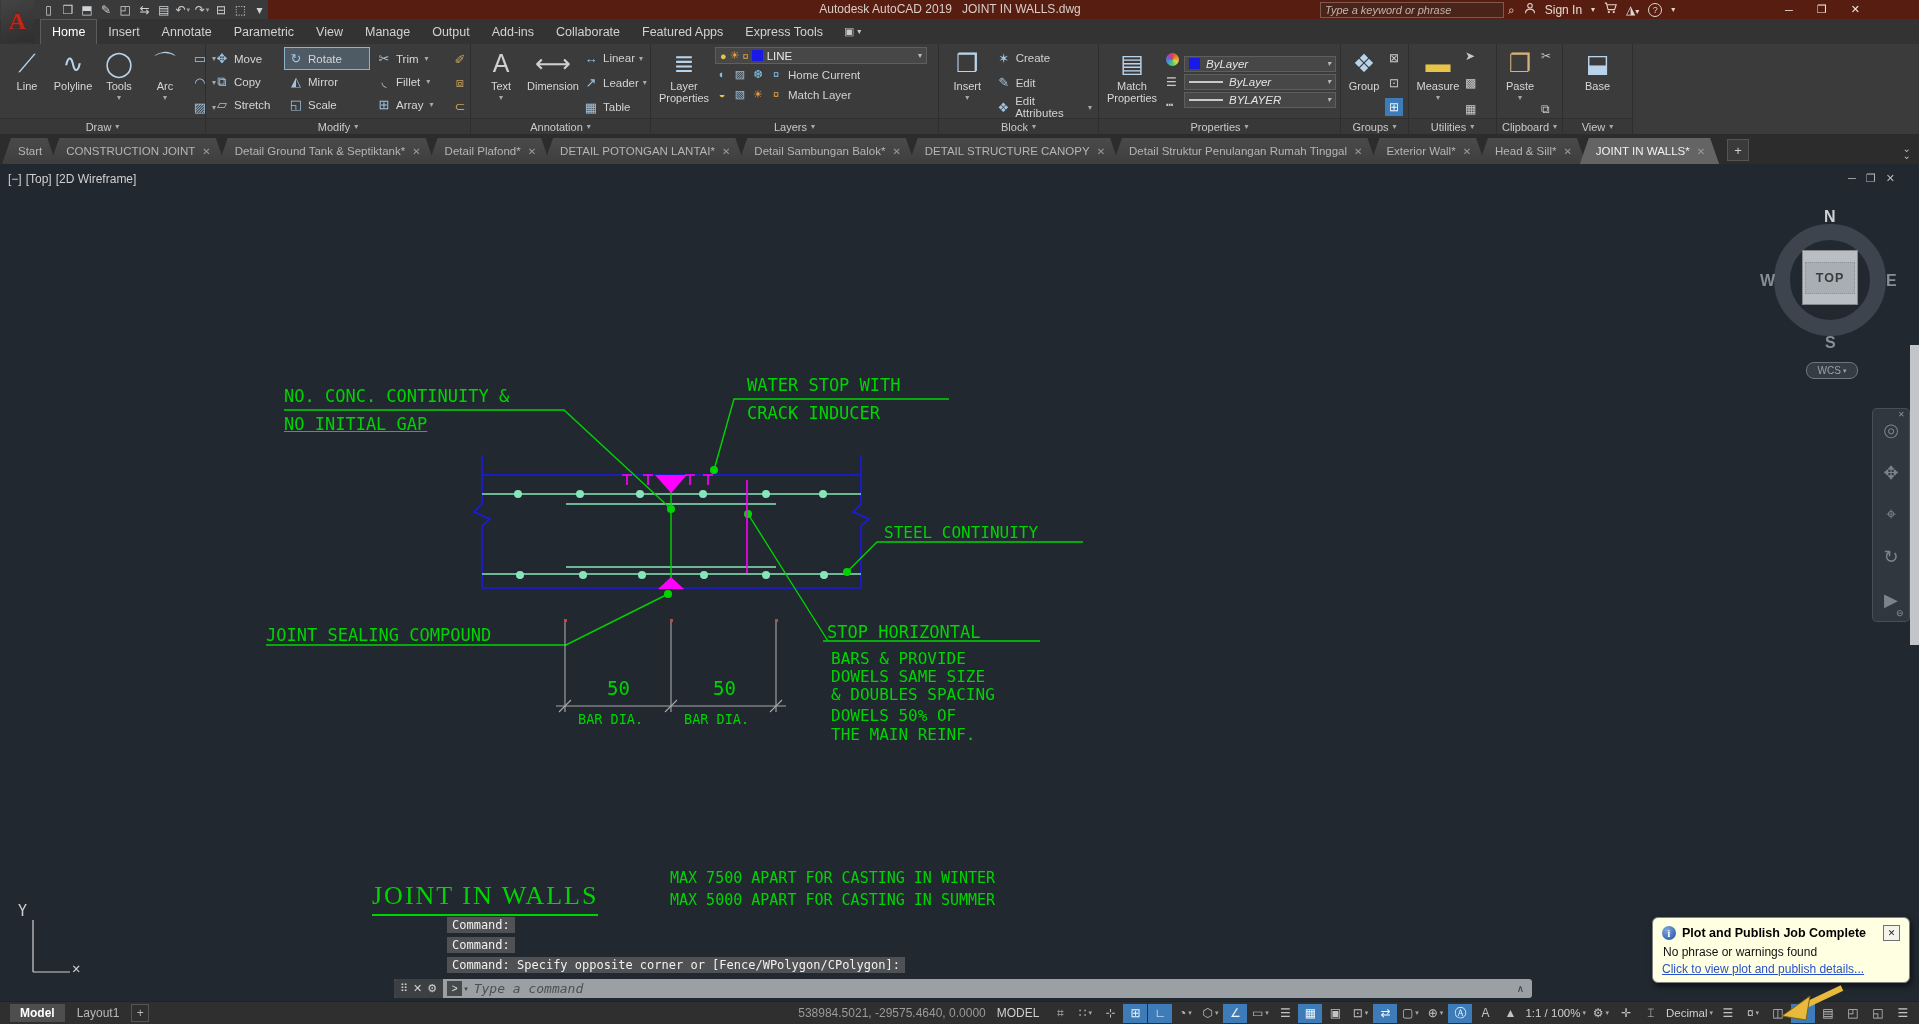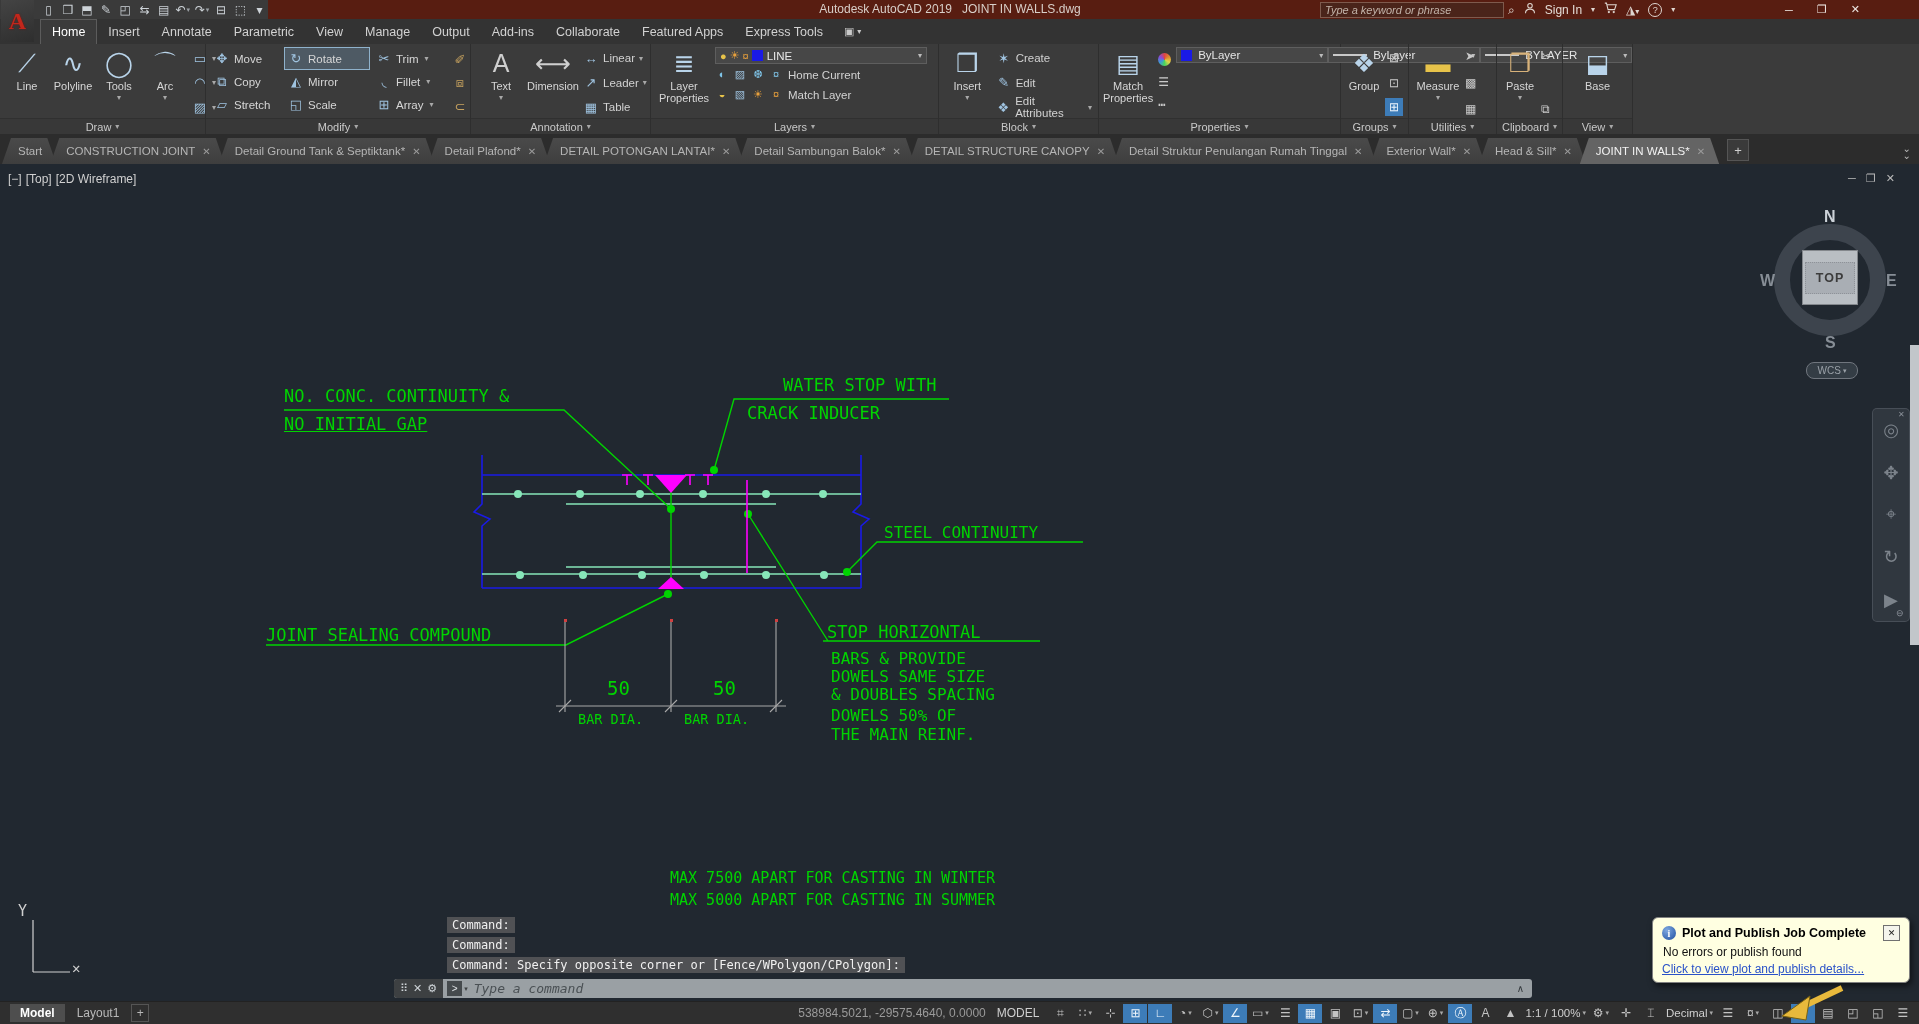--- a/index.html
+++ b/index.html
@@ -448,21 +448,21 @@
       <div class="pbody">
         <div class="rbig" style="width:60px;">
           <span class="ric">▤</span>
           <span class="rlb">Match Properties</span>
         </div>
         <div class="minicol">
           <span class="wheel"></span>
           <span class="mini">☰</span>
           <span class="mini">┅</span>
         </div>
-        <div style="display:flex;justify-content:center;">
+        <div style="display:flex;flex-direction:column;justify-content:center;font-style:italic;">
 
             <div class="pcombo">
               <span class="sw sq"></span>
               <span class="pcv">ByLayer</span>
             </div>
 
             <div class="pcombo">
               <span class="sw ln"></span>
               <span class="pcv">ByLayer</span>
             </div>
@@ -698,34 +698,35 @@
           <rect x="775" y="455" width="3" height="3"></rect>
       </g>
 
       <g stroke="#d0d0d0" stroke-width="1.2" fill="none">
         <path d="M33 756 V808 M33 808 H70"></path>
       </g>
     </svg>
 
     <div class="dwg" style="left:284px;top:222px;font-size:17px;">NO. CONC. CONTINUITY &amp;</div>
     <div class="dwg" style="left:284px;top:250px;font-size:17px;text-decoration:underline;">NO INITIAL GAP</div>
-    <div class="dwg" style="left:747px;top:211px;font-size:17px;margin-left:36px;">WATER STOP WITH</div>
+    <div class="dwg" style="left:747px;top:211px;font-size:17px;">WATER STOP WITH</div>
     <div class="dwg" style="left:747px;top:239px;font-size:17px;">CRACK INDUCER</div>
     <div class="dwg" style="left:884px;top:359px;font-size:16px;">STEEL CONTINUITY</div>
     <div class="dwg" style="left:266px;top:461px;font-size:17px;">JOINT SEALING COMPOUND</div>
     <div class="dwg" style="left:827px;top:458px;font-size:17px;">STOP HORIZONTAL</div>
     <div class="dwg" style="left:831px;top:485px;font-size:16px;">BARS &amp; PROVIDE</div>
     <div class="dwg" style="left:831px;top:503px;font-size:16px;">DOWELS SAME SIZE</div>
     <div class="dwg" style="left:831px;top:521px;font-size:16px;">&amp; DOUBLES SPACING</div>
     <div class="dwg" style="left:831px;top:542px;font-size:16px;">DOWELS 50% OF</div>
     <div class="dwg" style="left:831px;top:561px;font-size:16px;">THE MAIN REINF.</div>
     <div class="dwg" style="left:607px;top:513px;font-size:19px;">50</div>
     <div class="dwg" style="left:713px;top:513px;font-size:19px;">50</div>
     <div class="dwg" style="left:578px;top:547px;font-size:13.5px;">BAR DIA.</div>
     <div class="dwg" style="left:684px;top:547px;font-size:13.5px;">BAR DIA.</div>
+    <div class="dwg ser" style="left:372px;top:717px;font-size:26px;">JOINT IN WALLS</div>
     <div class="dwg" style="left:670px;top:705px;font-size:15px;">MAX 7500 APART FOR CASTING IN WINTER</div>
     <div class="dwg" style="left:670px;top:727px;font-size:15px;">MAX 5000 APART FOR CASTING IN SUMMER</div>
 
     <div class="vcube">
       <div class="vring"></div>
       <div class="vtop">
           <span class="inner">TOP</span>
         </div>
       <span class="vdir n" style="left:50px;top:-16px;">N</span>
       <span class="vdir" style="left:-14px;top:48px;">W</span>
@@ -879,21 +880,21 @@
       </span>
     </div>
   </div>
 
   <div class="notif">
     <div class="ntitle">
       <span class="ninfo">i</span>
       <span class="ntxt">Plot and Publish Job Complete</span>
       <span class="nclose">✕</span>
     </div>
-    <div class="nbody">No errors or publish found</div>
+    <div class="nbody">No phrase or warnings found</div>
     <div class="nlink">Click to view plot and publish details...</div>
   </div>
   <svg class="narrow" width="70" height="40">
     <path d="M64 4 L26 22" stroke="#e8b93c" stroke-width="6"></path>
     <polygon points="4,32 32,12 28,36" fill="#e8b93c" stroke="#7a6210" stroke-width="1"></polygon>
   </svg>
 
 </div>
 
 </body></html>

